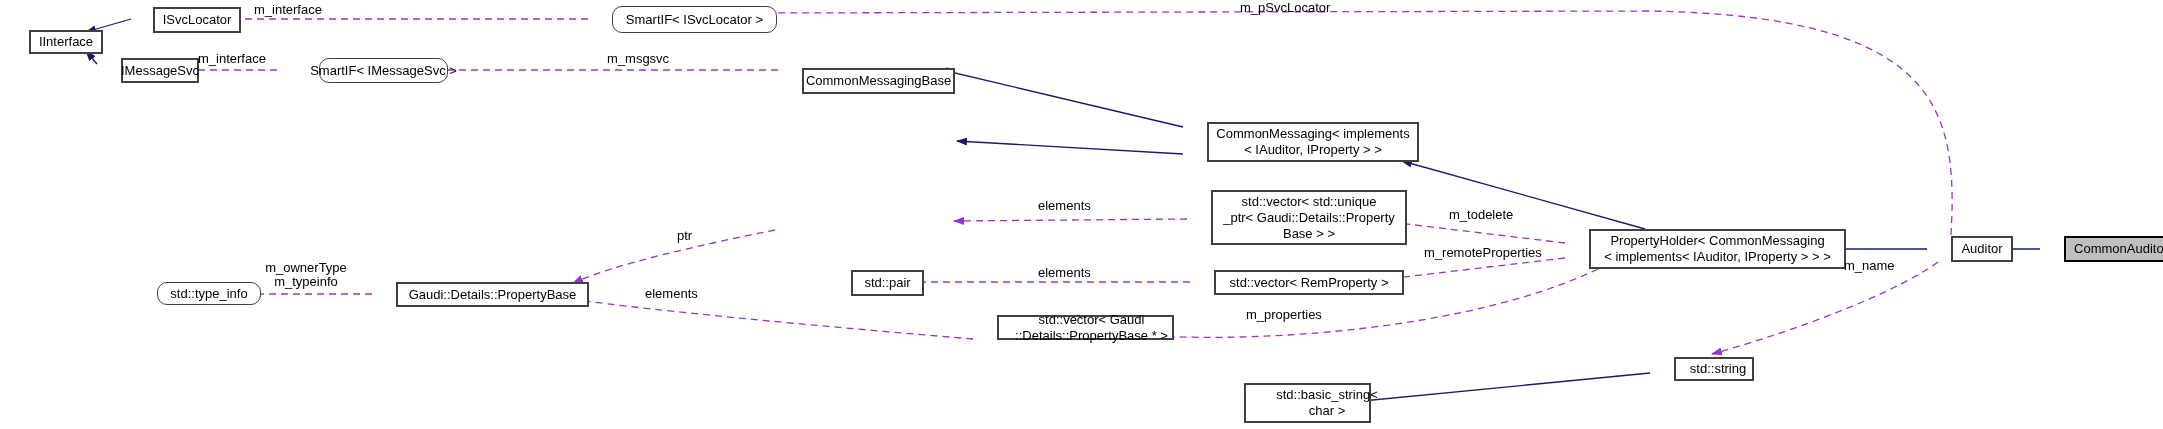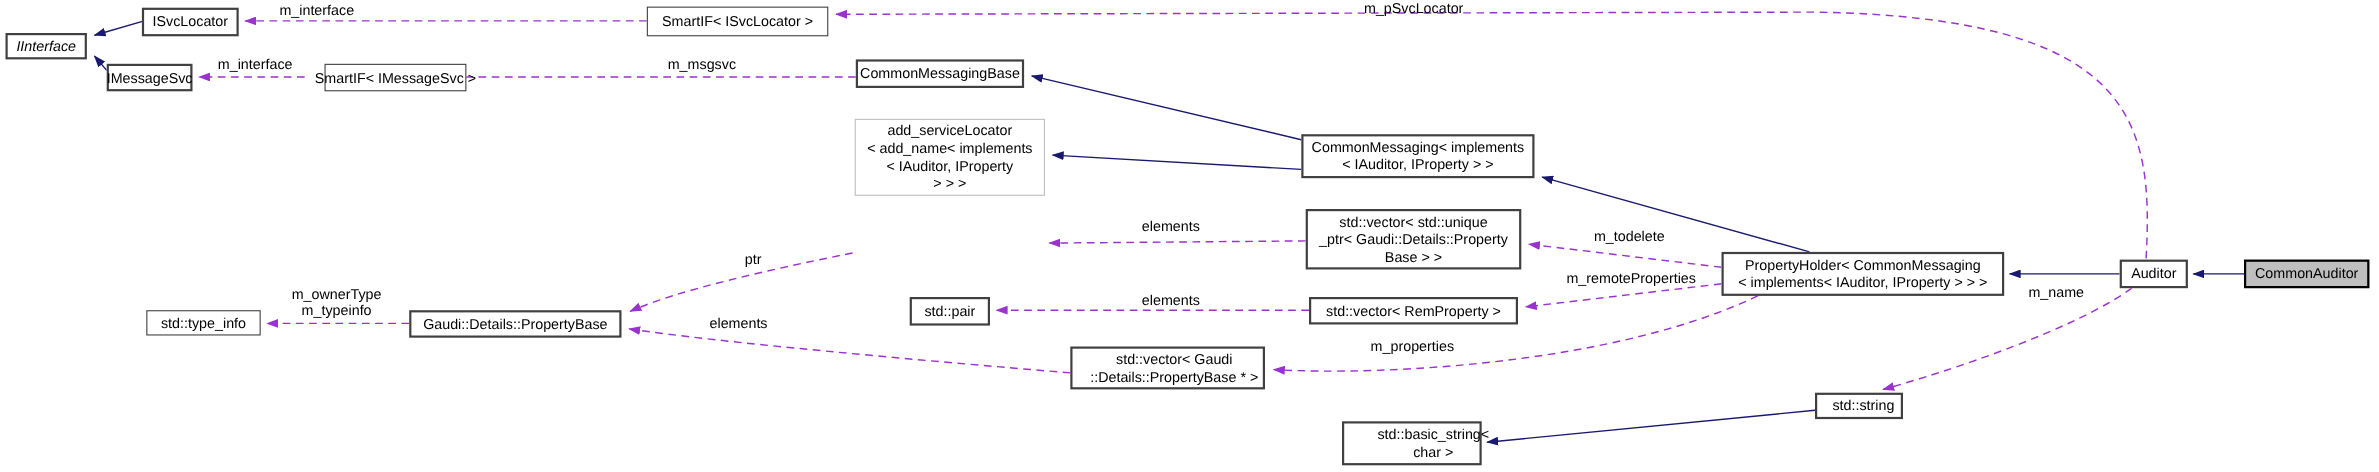--- a/index.html
+++ b/index.html
@@ -11,24 +11,24 @@
   }
   html,body{margin:0;padding:0;background:#ffffff;}
   #canvas{
     position:relative;width:2163px;height:429px;background:#ffffff;overflow:hidden;
     font-family:"Liberation Sans","DejaVu Sans",sans-serif;font-size:13px;color:#000;
   }
   svg.edges{position:absolute;left:0;top:0;width:2163px;height:429px;}
   .node{
     position:absolute;box-sizing:border-box;background:#fff;border:2px solid var(--node-border);
     display:flex;flex-direction:column;justify-content:center;align-items:center;
-    line-height:16px;padding:1px 4px;white-space:nowrap;z-index:2;
+    line-height:16px;padding:1px 4px;white-space:nowrap;z-index:2;margin-left:24px;
   }
   .node span{display:block;}
-  .node.thin{border-width:1px;}
+  .node.thin{border-width:1px;border-radius:10px;}
   .node.helper{border:1px solid var(--helper-border);}
   .node.current{background:var(--current-bg);border-color:#000;}
   .elabel{
     position:absolute;white-space:nowrap;z-index:3;background:transparent;line-height:14px;
   }
   .elabel.center{text-align:center;}
 </style>
 </head>
 <body>
 
@@ -65,44 +65,38 @@
       <path d="M973,339 C830,327 652,311 572,299" marker-end="url(#arrow-purple)"></path>
       <path d="M372,294 L243,294" marker-end="url(#arrow-purple)"></path>
       <path d="M1565,243 L1390,222" marker-end="url(#arrow-purple)"></path>
       <path d="M1565,258 L1387,279" marker-end="url(#arrow-purple)"></path>
       <path d="M1190,282 L906,282" marker-end="url(#arrow-purple)"></path>
       <path d="M1598,269 C1470,330 1262,342 1158,336" marker-end="url(#arrow-purple)"></path>
       <path d="M1938,262 C1885,300 1770,338 1712,354" marker-end="url(#arrow-purple)"></path>
     </g>
   </svg>
 
-  <div class="node" style="left:5px;top:30px;width:74px;height:24px;font-style:italic;">
+  <div class="node" style="left:5px;top:30px;width:74px;height:24px;">
       <span>IInterface</span>
     </div>
   <div class="node" style="left:129px;top:7px;width:88px;height:26px;">
       <span>ISvcLocator</span>
     </div>
   <div class="node" style="left:97px;top:58px;width:78px;height:25px;">
       <span>IMessageSvc</span>
     </div>
   <div class="node thin" style="left:588px;top:6px;width:165px;height:27px;">
       <span>SmartIF&lt; ISvcLocator &gt;</span>
     </div>
   <div class="node thin" style="left:295px;top:58px;width:129px;height:25px;">
       <span>SmartIF&lt; IMessageSvc &gt;</span>
     </div>
-  <div class="node" style="left:778px;top:54px;width:153px;height:26px;">
+  <div class="node" style="left:778px;top:68px;width:153px;height:26px;">
       <span>CommonMessagingBase</span>
     </div>
-  <div class="node helper" style="left:777px;top:108px;width:173px;height:70px;">
-    <span>add_serviceLocator</span>
-    <span>&lt; add_name&lt; implements</span>
-    <span>&lt; IAuditor, IProperty</span>
-    <span>&gt; &gt; &gt;</span>
-  </div>
   <div class="node" style="left:1183px;top:122px;width:212px;height:40px;">
     <span>CommonMessaging&lt; implements</span>
     <span>&lt; IAuditor, IProperty &gt; &gt;</span>
   </div>
   <div class="node" style="left:1187px;top:190px;width:196px;height:55px;">
     <span>std::vector&lt; std::unique</span>
     <span>_ptr&lt; Gaudi::Details::Property</span>
     <span>Base &gt; &gt;</span>
   </div>
   <div class="node" style="left:1565px;top:229px;width:257px;height:40px;">
@@ -120,21 +114,21 @@
     </div>
   <div class="node" style="left:372px;top:282px;width:193px;height:25px;">
       <span>Gaudi::Details::PropertyBase</span>
     </div>
   <div class="node" style="left:827px;top:270px;width:73px;height:26px;">
       <span>std::pair</span>
     </div>
   <div class="node" style="left:1190px;top:270px;width:190px;height:25px;">
       <span>std::vector&lt; RemProperty &gt;</span>
     </div>
-  <div class="node" style="left:973px;top:315px;width:177px;height:39px;padding-left:16px;">
+  <div class="node" style="left:973px;top:315px;width:177px;height:25px;padding-left:16px;">
     <span>std::vector&lt; Gaudi</span>
     <span>::Details::PropertyBase * &gt;</span>
   </div>
   <div class="node" style="left:1650px;top:357px;width:80px;height:24px;padding-left:12px;">
       <span>std::string</span>
     </div>
   <div class="node" style="left:1220px;top:383px;width:127px;height:40px;padding-left:43px;">
     <span>std::basic_string&lt;</span>
     <span>char &gt;</span>
   </div>

